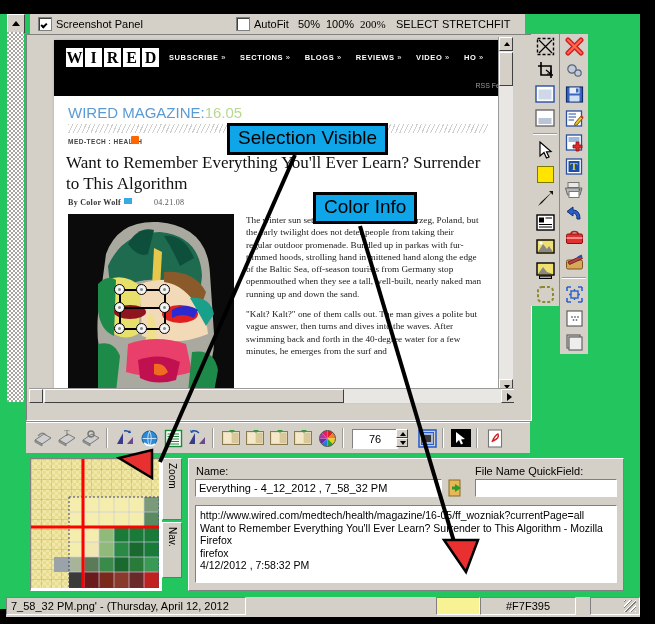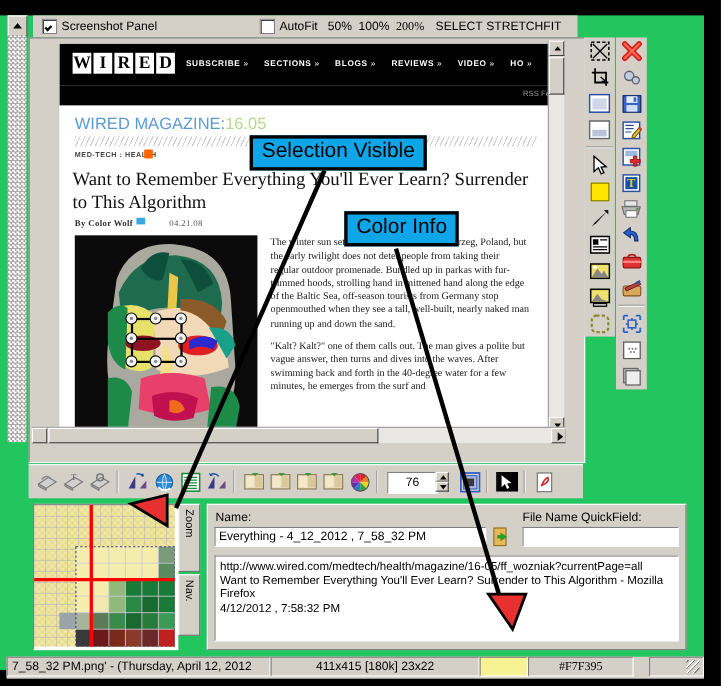--- a/index.html
+++ b/index.html
@@ -642,29 +642,29 @@
             <path d="M8 5 L14 9 L8 13 Z" fill="#2a9a2a"></path>
             <rect x="5" y="7.5" width="5" height="3" fill="#2a9a2a"></rect>
           </svg>
       </div>
       <div class="flab" style="left:286px;top:6px;">File Name QuickField:</div>
       <div class="fin" style="left:286px;top:20px;width:142px;height:18px;" placeholder=""></div>
 
       <div class="fbig" style="left:6px;top:46px;width:422px;height:78px;">
         <div>http://www.wired.com/medtech/health/magazine/16-05/ff_wozniak?currentPage=all</div>
         <div>Want to Remember Everything You'll Ever Learn? Surrender to This Algorithm - Mozilla Firefox</div>
+        <div>firefox</div>
         <div>4/12/2012 , 7:58:32 PM</div>
       </div>
     </div>
 
     <div class="status">
       <div class="scell" style="left:0;width:240px;">7_58_32 PM.png'  -  (Thursday, April 12, 2012</div>
-      <div class="scell ctr" style="left:240px;width:190px;">411x415  [180k]  23x22</div>
       <div class="scell" style="left:430px;width:44px;background:#F7F395;"></div>
-      <div class="scell ctr" style="left:474px;width:96px;font-family:Liberation Serif, serif;">#F7F395</div>
+      <div class="scell ctr" style="left:474px;width:96px;">#F7F395</div>
       <div class="scell" style="left:584px;width:50px;">
         <div class="grip"></div>
       </div>
     </div>
   </div>
 
   <svg class="ann">
     <path d="M295 155 L160 462" stroke="#000" stroke-width="4" fill="none"></path>
     <path d="M152 478 L119 458 L152 450 Z" fill="#e83030" stroke="#000" stroke-width="2.5"></path>
     <path d="M360 226 L455 545" stroke="#000" stroke-width="4" fill="none"></path>

